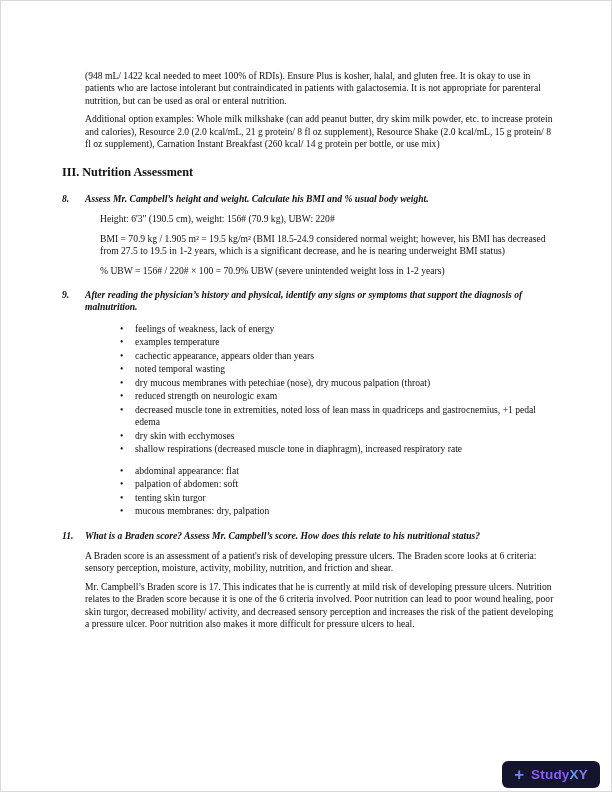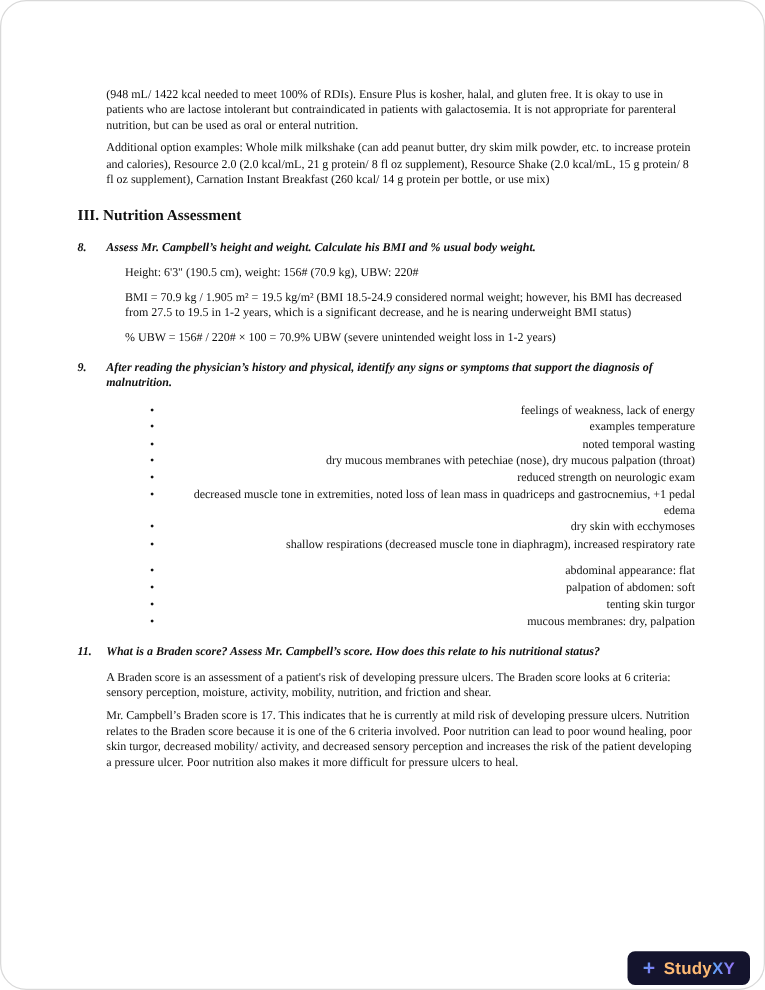--- a/index.html
+++ b/index.html
@@ -10,21 +10,20 @@
     color: #111111;
     position: relative;
   }
   .page {
     width: 612px; height: 792px;
     background: #ffffff;
     position: relative;
     overflow: hidden;
     outline: 1px solid #d9d9d9;
     outline-offset: -1px;
-    border-radius: 21px;
   }
   .content {
     padding: 70px 56px 0 62px;
     font-size: 9.6px;
     line-height: 1.3;
   }
   .para { margin-bottom: 6px; }
   .indent-1 { margin-left: 23px; }
   .indent-2 { margin-left: 38px; margin-bottom: 7px; }
   .section-heading {
@@ -42,21 +41,20 @@
   .q-text { flex: 1; }
   ul.bullets {
     list-style: none;
     margin: 9px 0 6px 0;
     padding-left: 56px;
   }
   ul.bullets li {
     position: relative;
     padding-left: 17px;
     margin-bottom: 1px;
-    text-align: right;
   }
   ul.bullets li::before {
     content: "\2022";
     position: absolute;
     left: 2px;
   }
   .watermark {
     position: absolute;
     right: 12px;
     bottom: 4px;
@@ -73,21 +71,21 @@
     font-size: 17px;
     font-weight: 700;
     line-height: 1;
     color: #8b7cf8;
     background: linear-gradient(120deg, #56a8f5, #8f6cf6);
     -webkit-background-clip: text;
     background-clip: text;
     -webkit-text-fill-color: transparent;
   }
   .wm-text { font-size: 13.5px; font-weight: 700; letter-spacing: 0.2px; }
-  .wm-study { color: #fdba74; }
+  .wm-study { color: #8b5cf6; }
   .wm-xy {
     color: #8f6cf6;
     background: linear-gradient(100deg, #56a8f5, #9d6bf5);
     -webkit-background-clip: text;
     background-clip: text;
     -webkit-text-fill-color: transparent;
   }
 </style>
 </head>
 <body>
@@ -108,20 +106,21 @@
     <p class="para indent-2">BMI = 70.9 kg / 1.905 m² = 19.5 kg/m² (BMI 18.5-24.9 considered normal weight; however, his BMI has decreased from 27.5 to 19.5 in 1-2 years, which is a significant decrease, and he is nearing underweight BMI status)</p>
     <p class="para indent-2">% UBW = 156# / 220# × 100 = 70.9% UBW (severe unintended weight loss in 1-2 years)</p>
 
     <div class="question">
       <span class="q-num">9.</span>
       <span class="q-text">After reading the physician’s history and physical, identify any signs or symptoms that support the diagnosis of malnutrition.</span>
     </div>
     <ul class="bullets">
       <li>feelings of weakness, lack of energy</li>
       <li>examples temperature</li>
+      <li>cachectic appearance, appears older than years</li>
       <li>noted temporal wasting</li>
       <li>dry mucous membranes with petechiae (nose), dry mucous palpation (throat)</li>
       <li>reduced strength on neurologic exam</li>
       <li>decreased muscle tone in extremities, noted loss of lean mass in quadriceps and gastrocnemius, +1 pedal edema</li>
       <li>dry skin with ecchymoses</li>
       <li>shallow respirations (decreased muscle tone in diaphragm), increased respiratory rate</li>
     </ul>
 
     <ul class="bullets">
       <li>abdominal appearance: flat</li>

